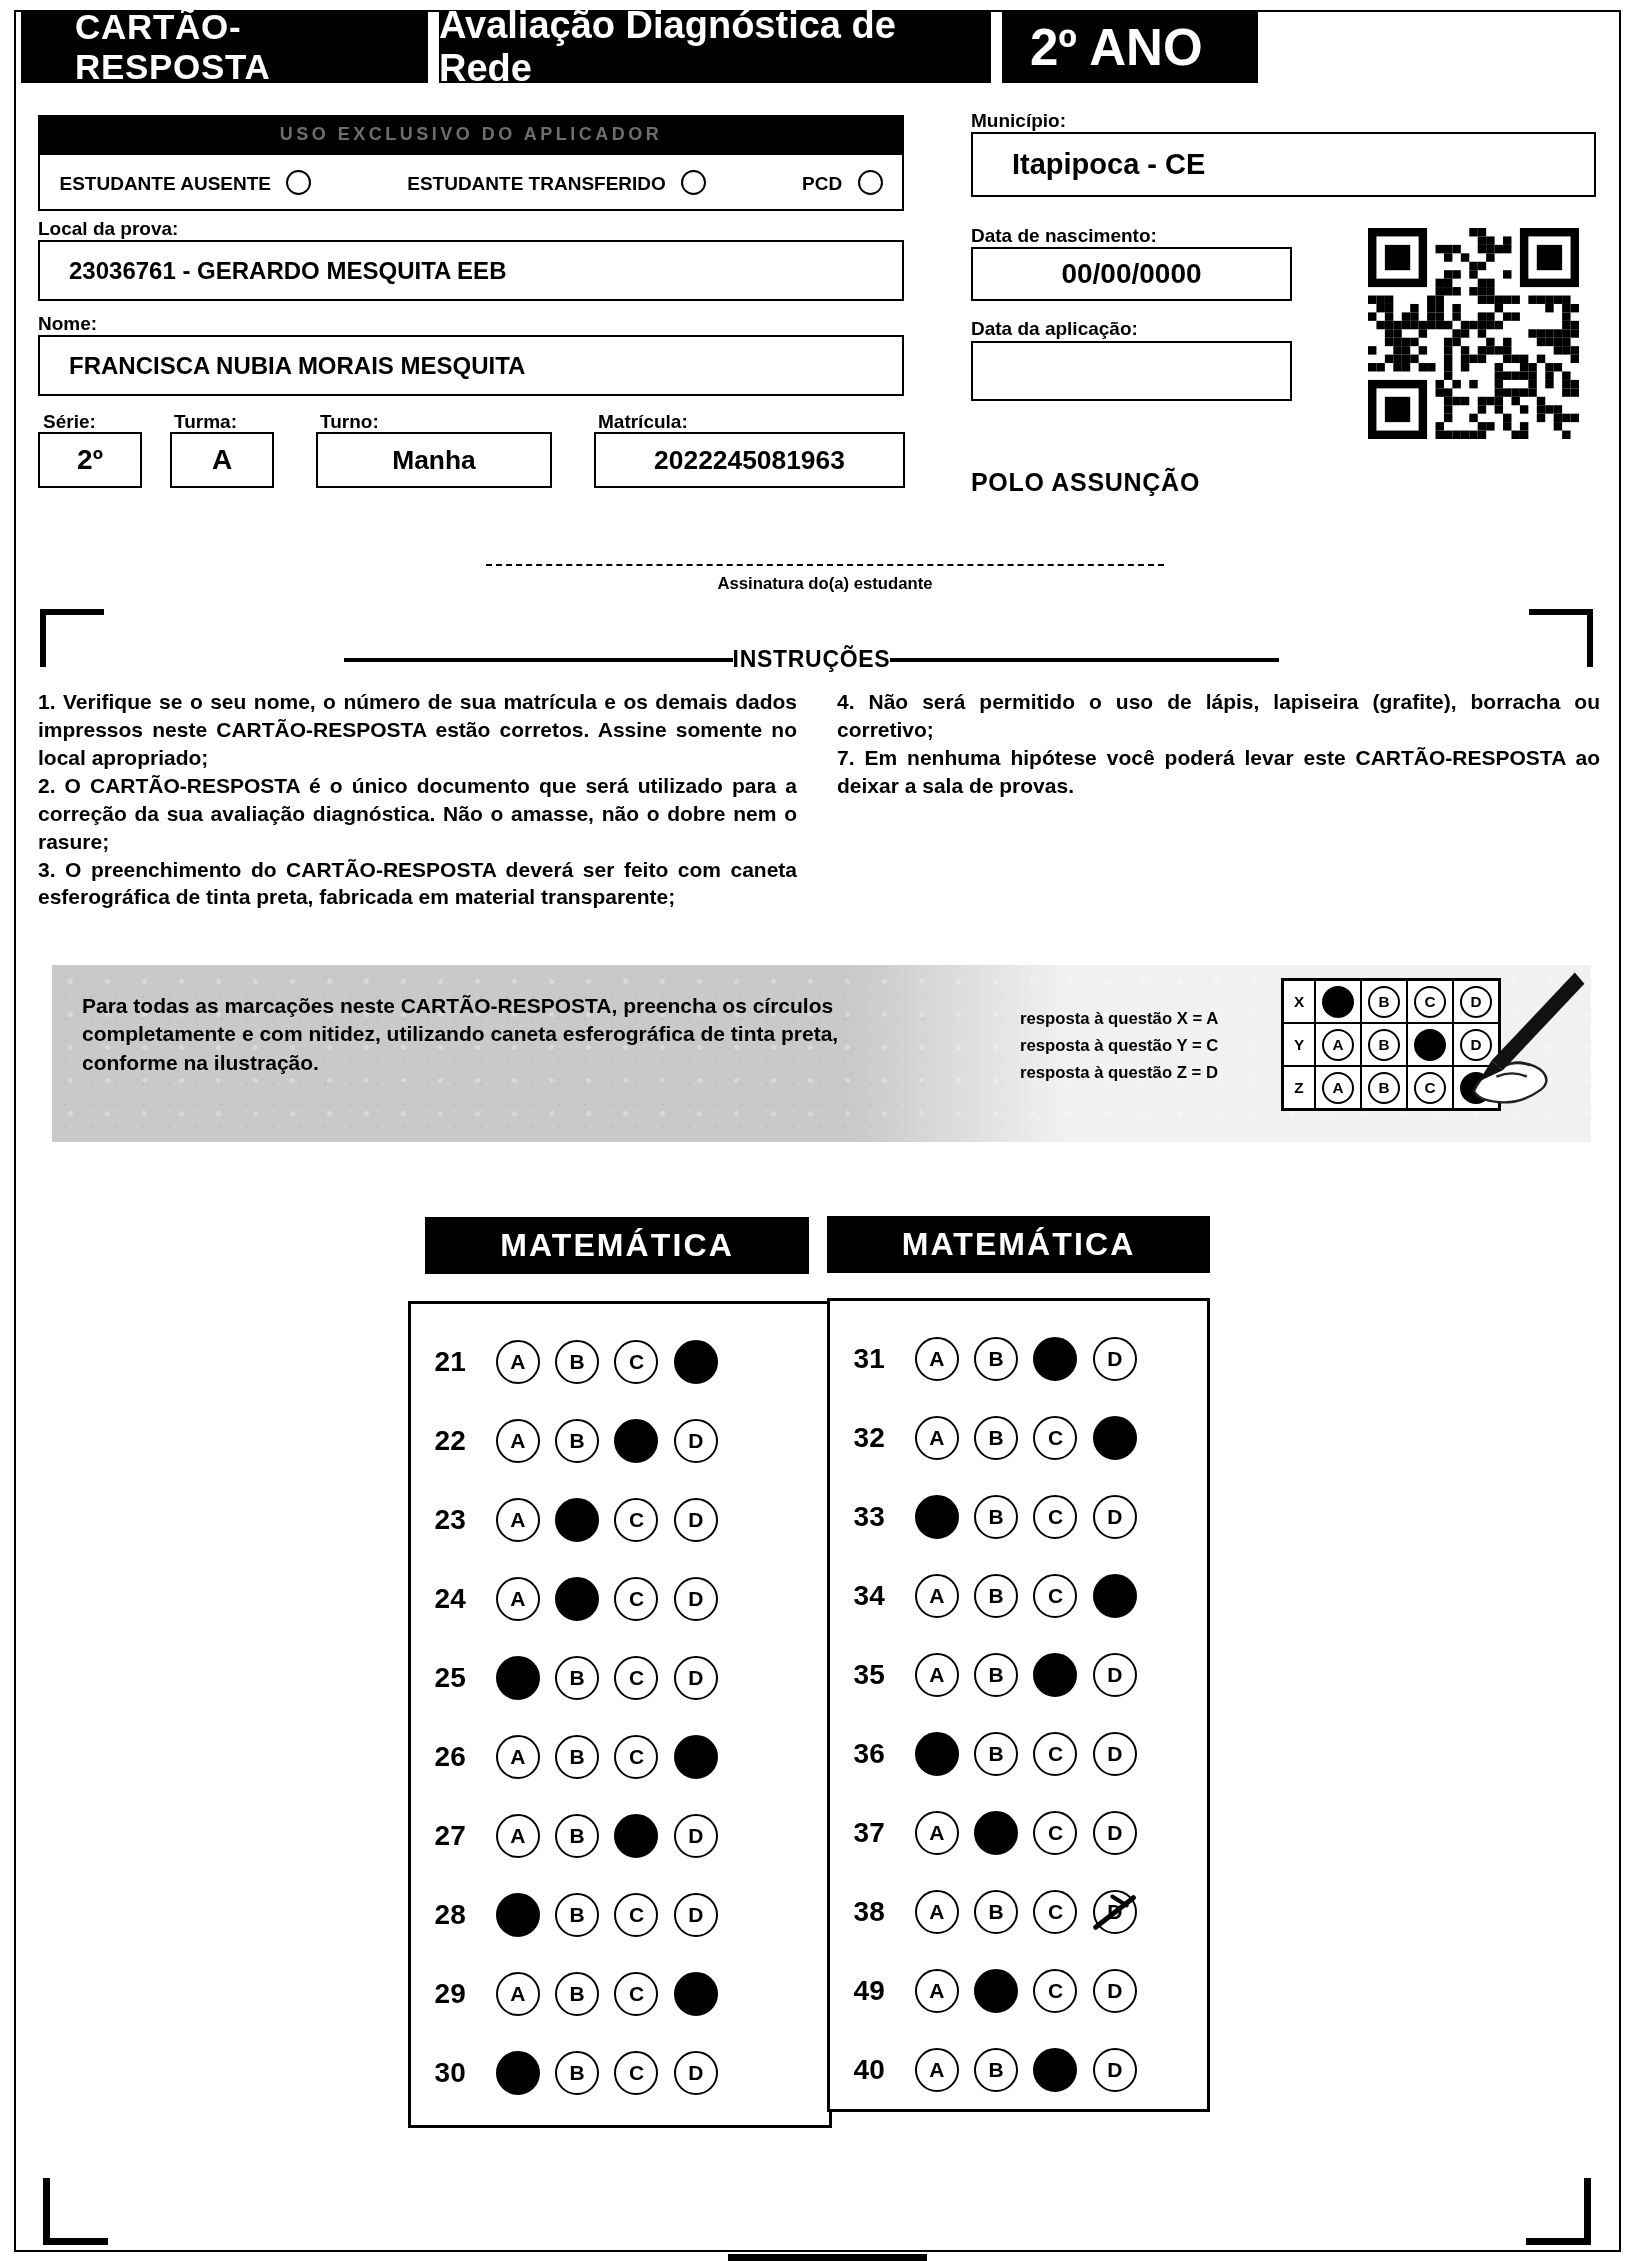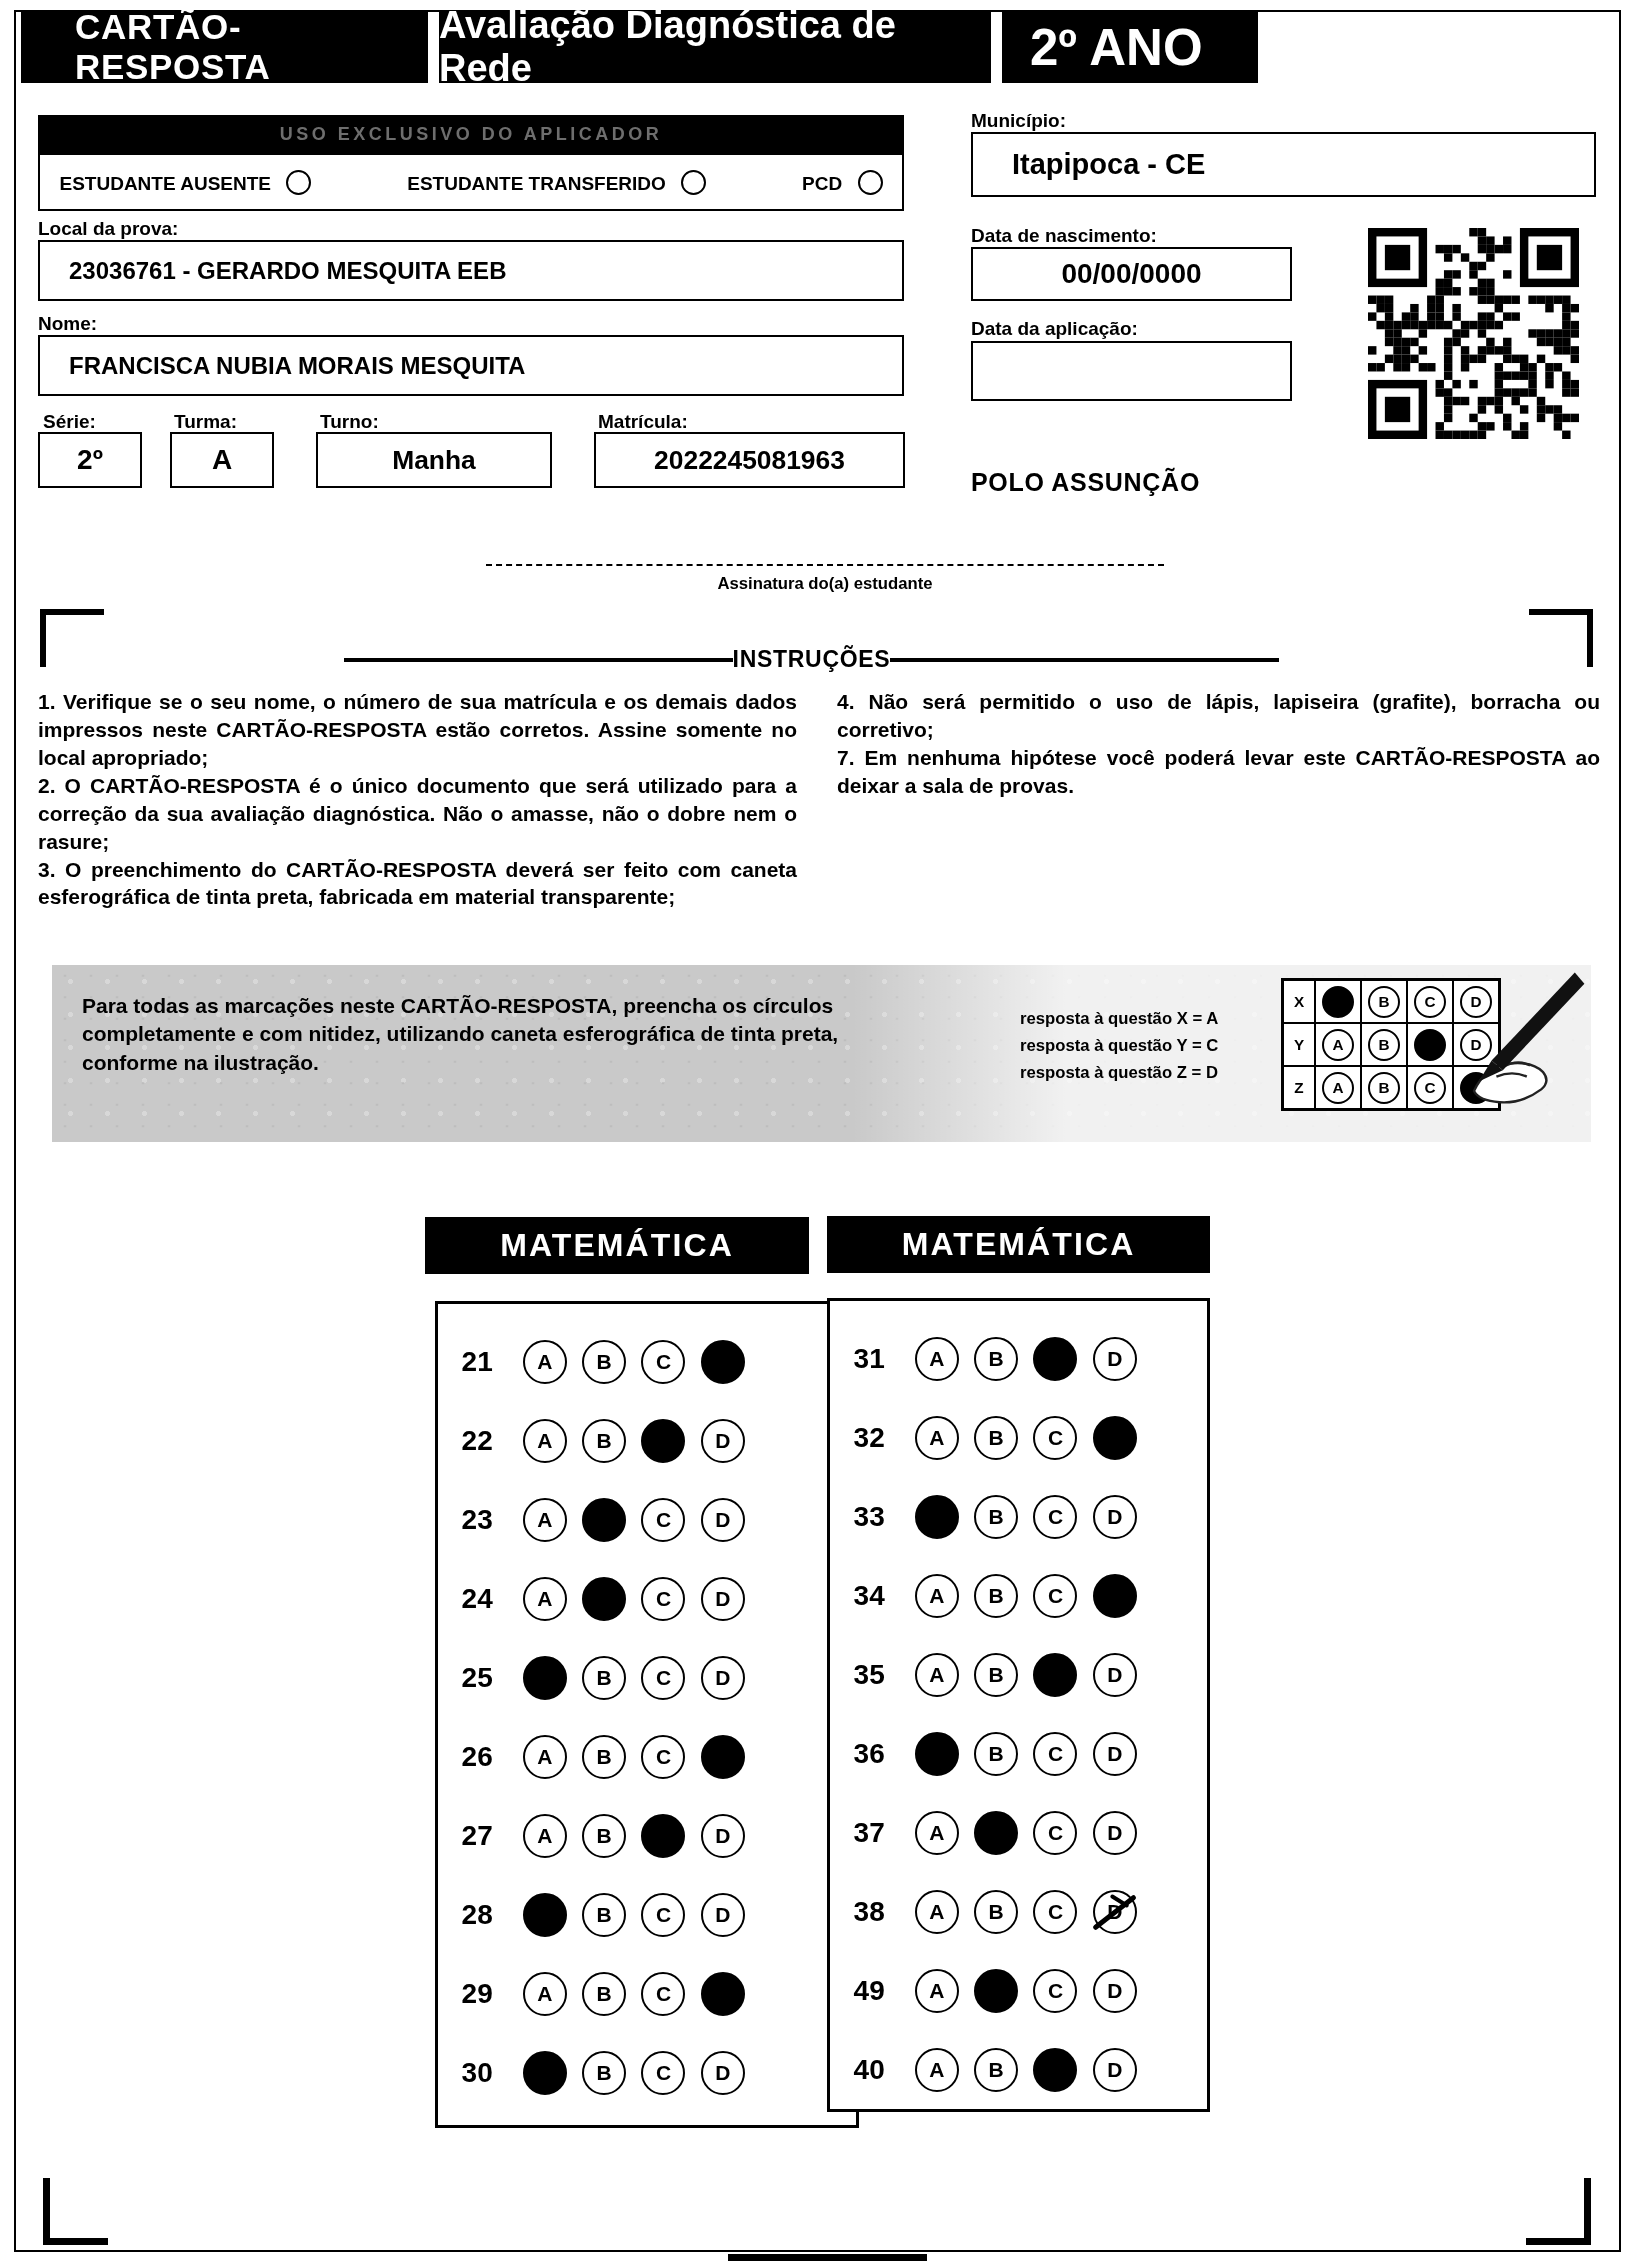--- a/index.html
+++ b/index.html
@@ -91,21 +91,21 @@
     justify-content:center; font-size:15.3px; font-weight:bold; }
   .ex-bubble.filled { background:#000; color:transparent; }
   .pen-illustration { left:1426px; top:971px; z-index:5; }
 
   
   .math-header { background:#000; color:#fff; display:flex; align-items:center; justify-content:center;
     font-size:32px; font-weight:bold; letter-spacing:2.1px; }
   .math-header-0 { left:425px;  top:1217px; width:384px; height:57px; }
   .math-header-1 { left:827px; top:1216px; width:383px; height:57px; }
   .answers-box { border:3.5px solid #000; padding:36px 0 0 23.6px; background:#fff; }
-  .answers-box-0 { left:435px;  top:1301px; width:424px; height:827px; }
+  .answers-box-0 { left:408px;  top:1301px; width:424px; height:827px; }
   .answers-box-1 { left:827px; top:1298px; width:383px; height:814px; }
   .ans-row { display:flex; align-items:center; gap:15.3px; margin-bottom:35px; }
   .qnum { width:46px; font-size:28px; font-weight:bold; }
   .bubble { position:relative; width:44px; height:44px; border:2.8px solid #000; border-radius:50%;
     display:flex; align-items:center; justify-content:center; font-size:21px; font-weight:bold; background:#fff; }
   .bubble.filled { background:#000; color:transparent; border-color:#000; }
   .bubble.scribble::before { content:""; position:absolute; width:53px; height:4.9px; background:#000;
     left:-7px; top:18px; transform:rotate(-38deg); border-radius:2.8px; }
   .bubble.scribble::after { content:""; position:absolute; width:21px; height:4.2px; background:#000;
     left:14px; top:7px; transform:rotate(32deg); border-radius:2.1px; }

